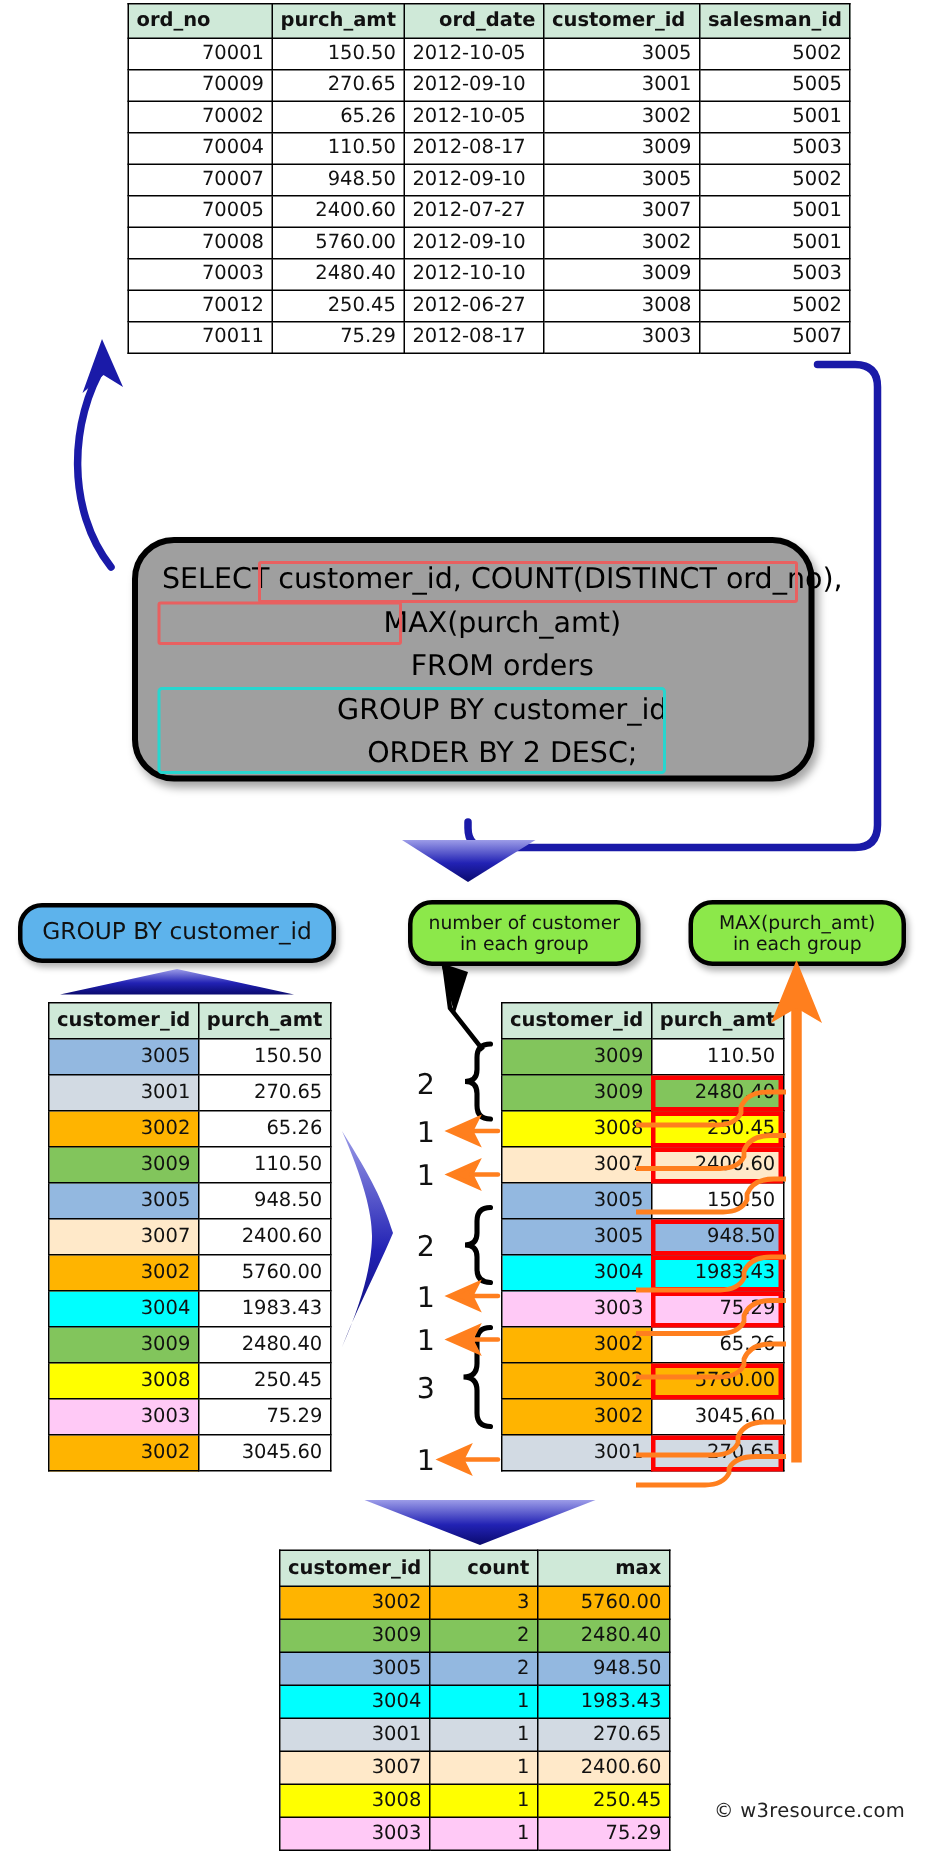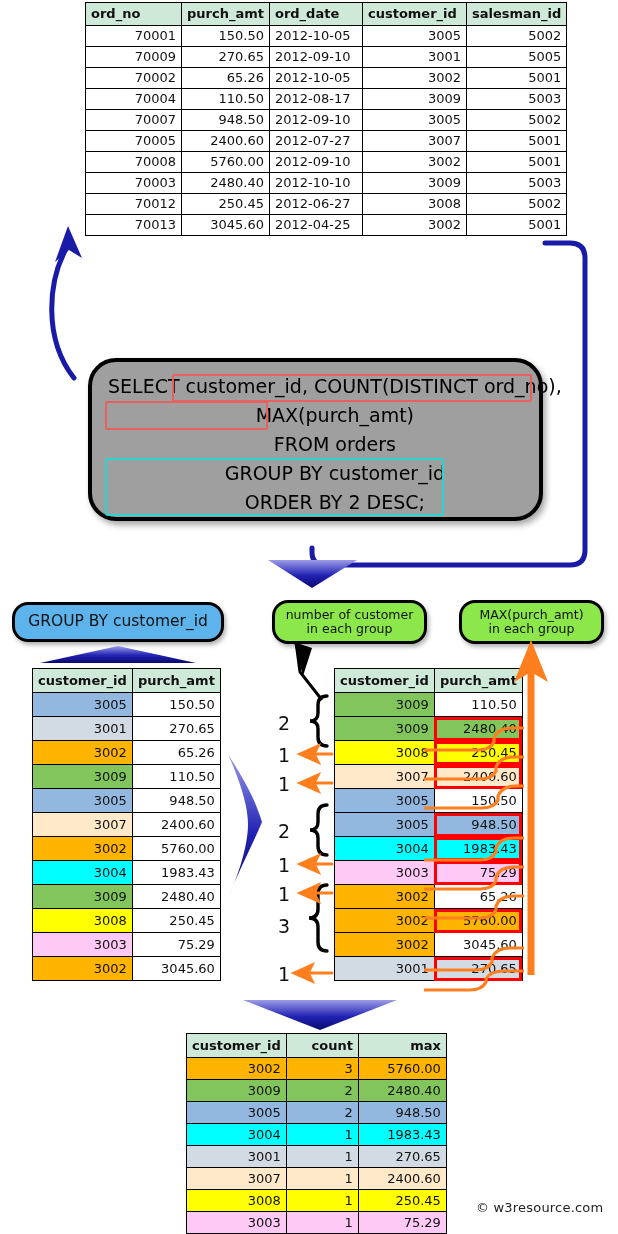--- a/index.html
+++ b/index.html
@@ -36,21 +36,21 @@
     white-space: nowrap;
     background: #fff;
   }
   .num  { text-align: right; }
   .left { text-align: left; margin-top: 48px; }
 
   
   #orders-table { left: 85px; top: 2px; }
   #orders-table th.c-ord   { width: 96px;  text-align: left; }
   #orders-table th.c-amt   { width: 84px;  text-align: right; }
-  #orders-table th.c-date  { width: 93px;  text-align: left; }
+  #orders-table th.c-date  { width: 93px;  text-align: right; }
   #orders-table th.c-cust  { width: 104px; text-align: left; }
   #orders-table th.c-sales { width: 100px; text-align: left; }
 
   
   #sql-box {
     position: absolute;
     left: 88px; top: 358px;
     width: 455px; height: 163px;
     background: #9f9f9f;
     border: 4px solid #000;
@@ -236,25 +236,25 @@
           <td class="num">5003</td>
         </tr>
         <tr>
           <td class="num">70012</td>
           <td class="num">250.45</td>
           <td class="left">2012-06-27</td>
           <td class="num">3008</td>
           <td class="num">5002</td>
         </tr>
         <tr>
-          <td class="num">70013</td>
-          <td class="num">3045.60</td>
-          <td class="left">2012-04-25</td>
-          <td class="num">3002</td>
-          <td class="num">5001</td>
+          <td class="num">70011</td>
+          <td class="num">75.29</td>
+          <td class="left">2012-08-17</td>
+          <td class="num">3003</td>
+          <td class="num">5007</td>
         </tr>
       </tbody>
   </table>
 
   <div id="sql-box">
     <div class="sql-lines">
       <div>SELECT customer_id, COUNT(DISTINCT ord_no),</div>
       <div>MAX(purch_amt)</div>
       <div>FROM orders</div>
       <div>GROUP BY customer_id</div>

